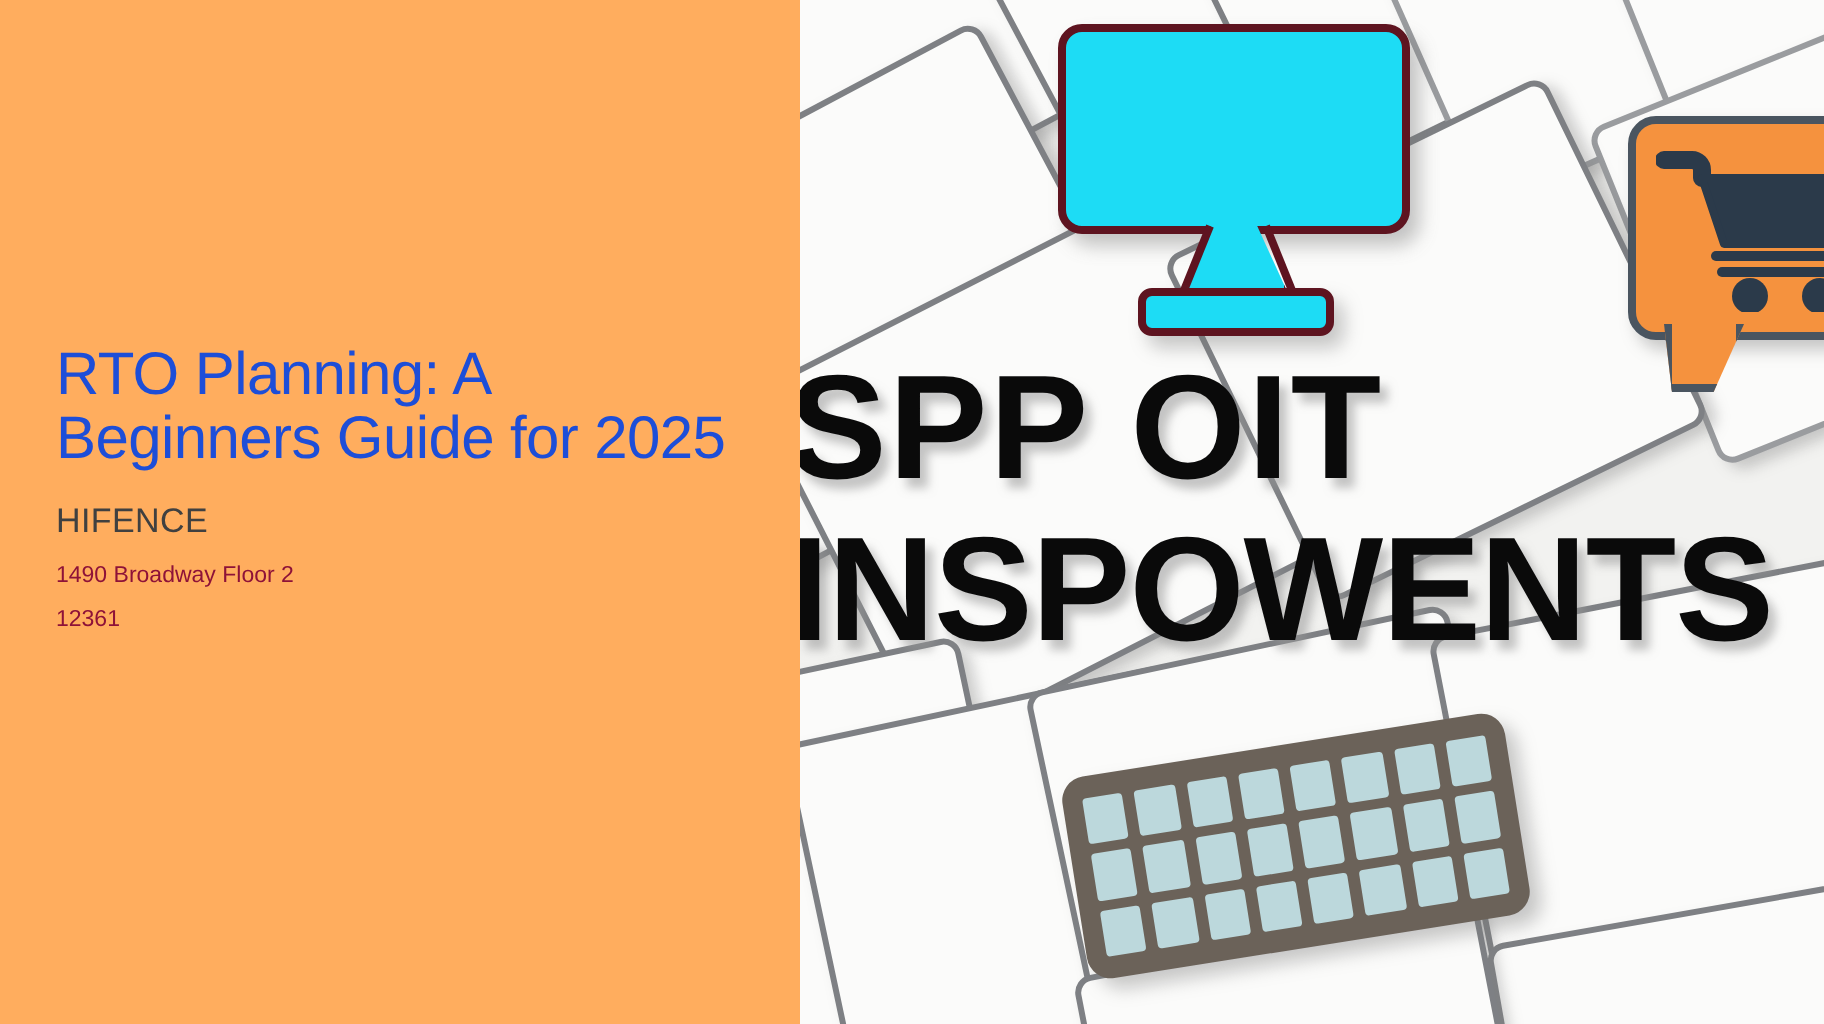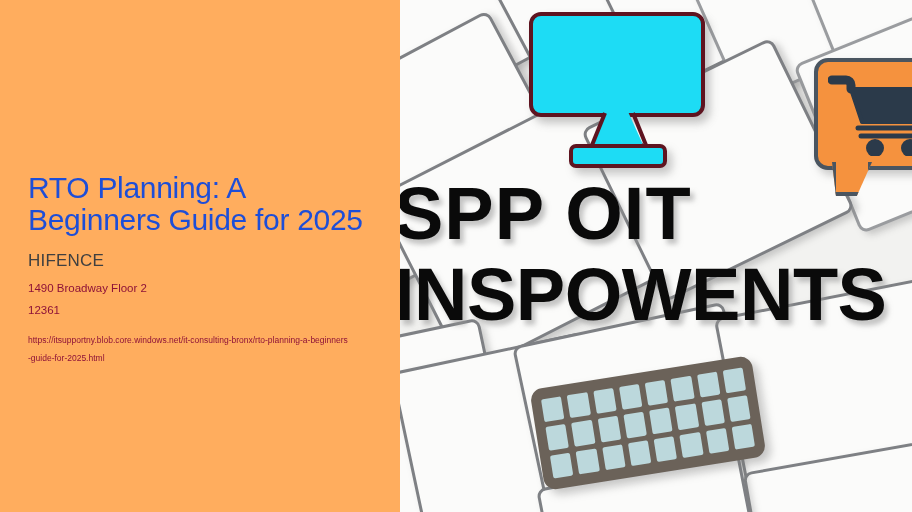--- a/index.html
+++ b/index.html
@@ -326,21 +326,20 @@
       <h1 id="article-title">RTO Planning: A Beginners Guide for 2025</h1>
 
       <div id="company-name">HIFENCE</div>
 
 
       <p class="contact-line">1490 Broadway Floor 2</p>
 
 
       <p class="contact-line">12361</p>
 
-      <p id="article-url">https://itsupportny.blob.core.windows.net/it-consulting-bronx/rto-planning-a-beginners-guide-for-2025.html</p>
 
     </div>
   </div>
 
   <div id="hero-image">
 
     <div class="kbd-key" id="k-top-1"></div>
     <div class="kbd-key" id="k-top-2"></div>
     <div class="kbd-key" id="k-top-3"></div>
     <div class="kbd-key" id="k-top-4"></div>

